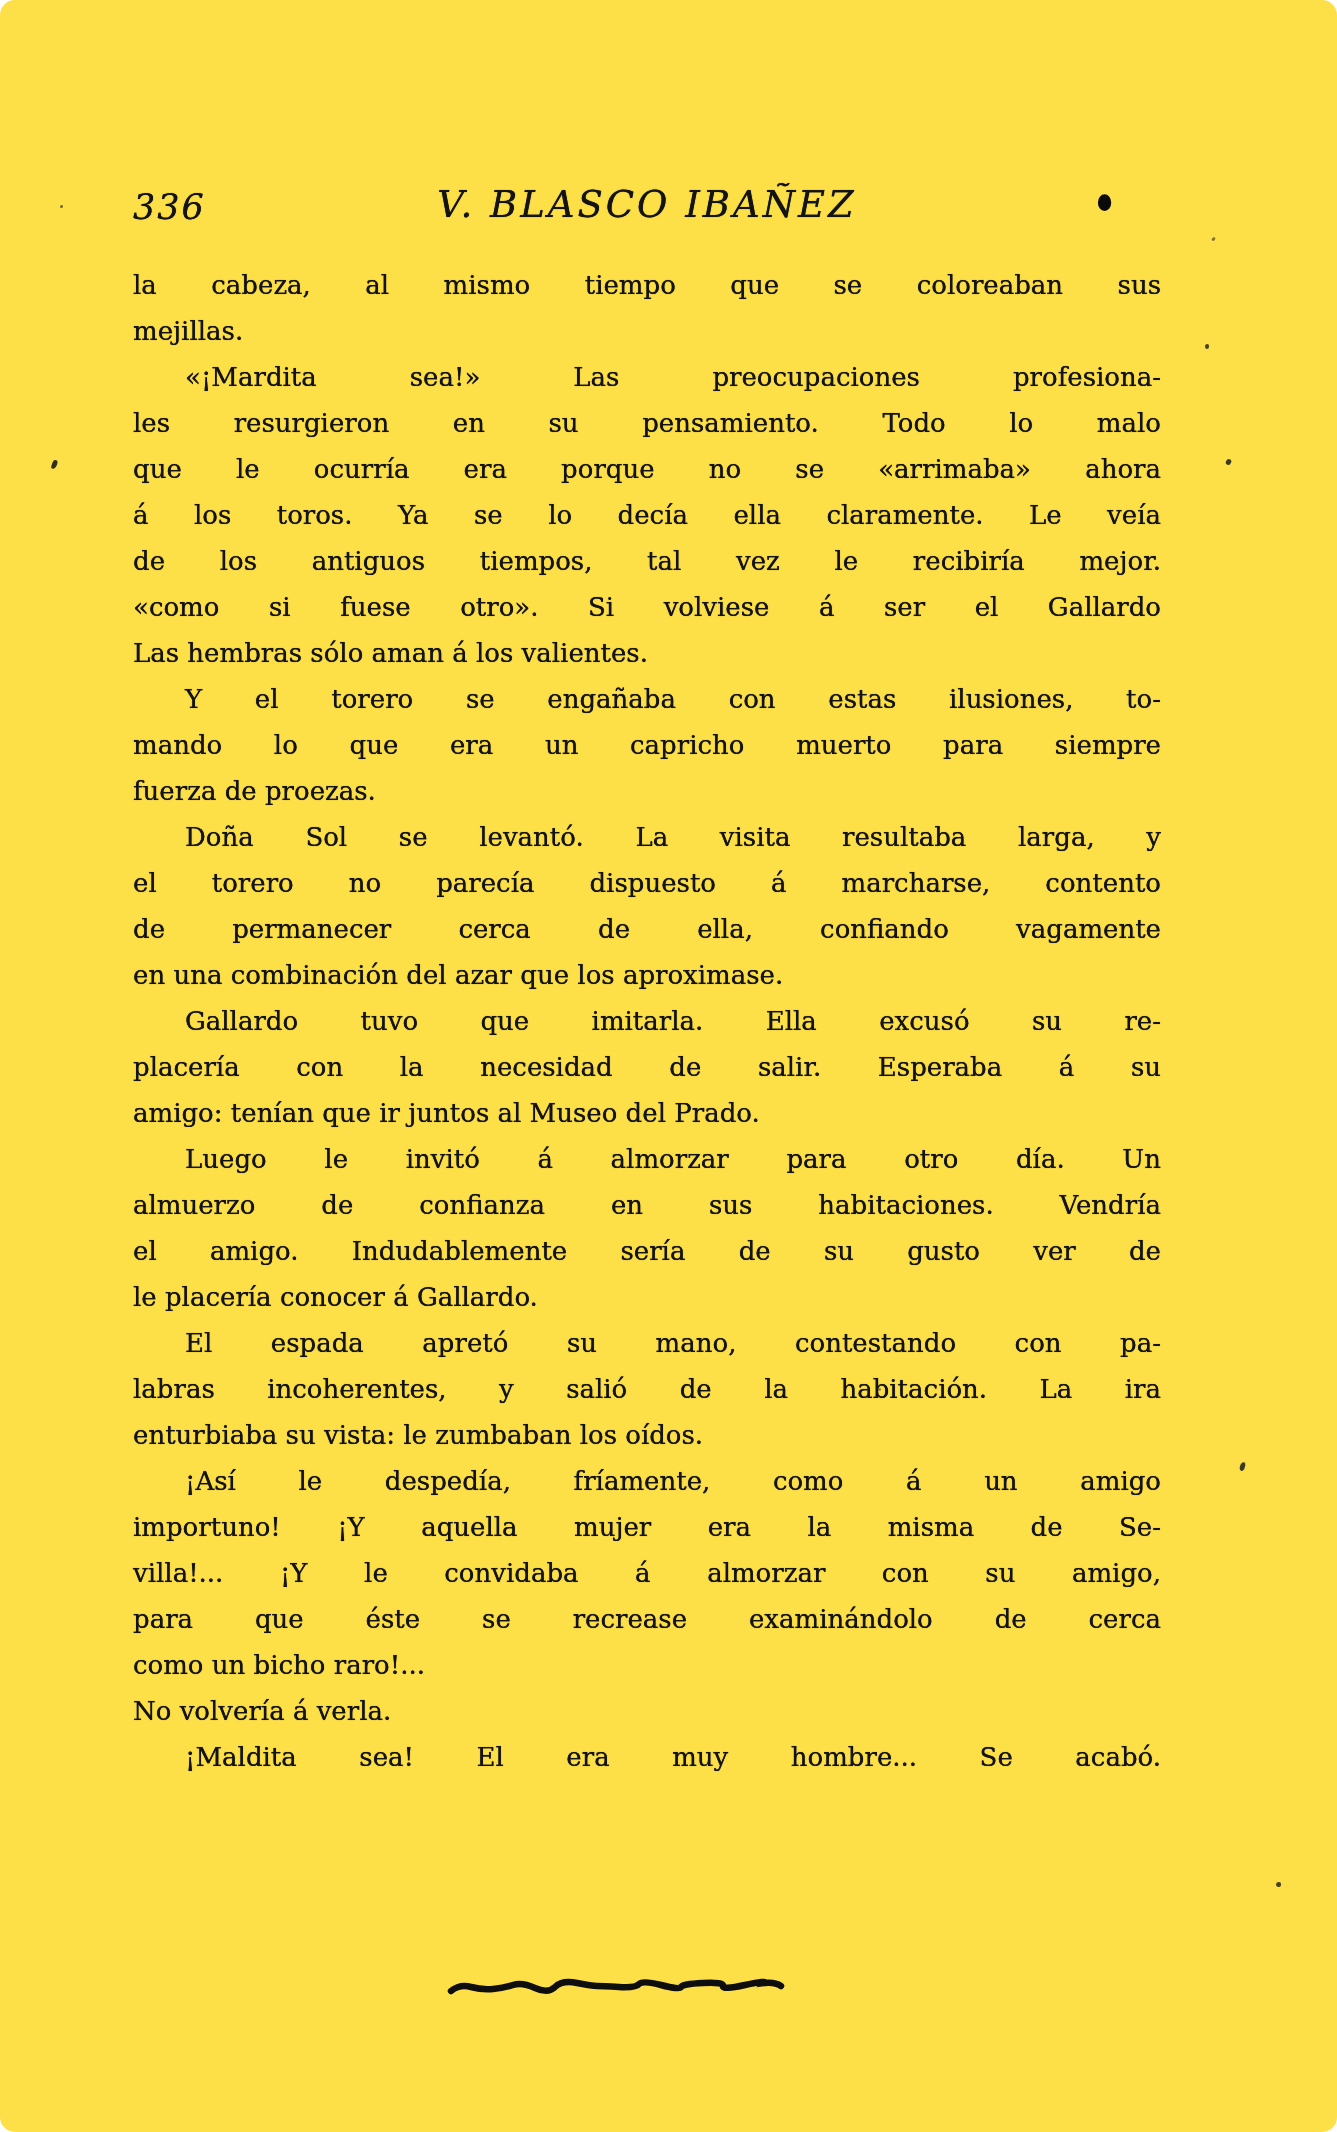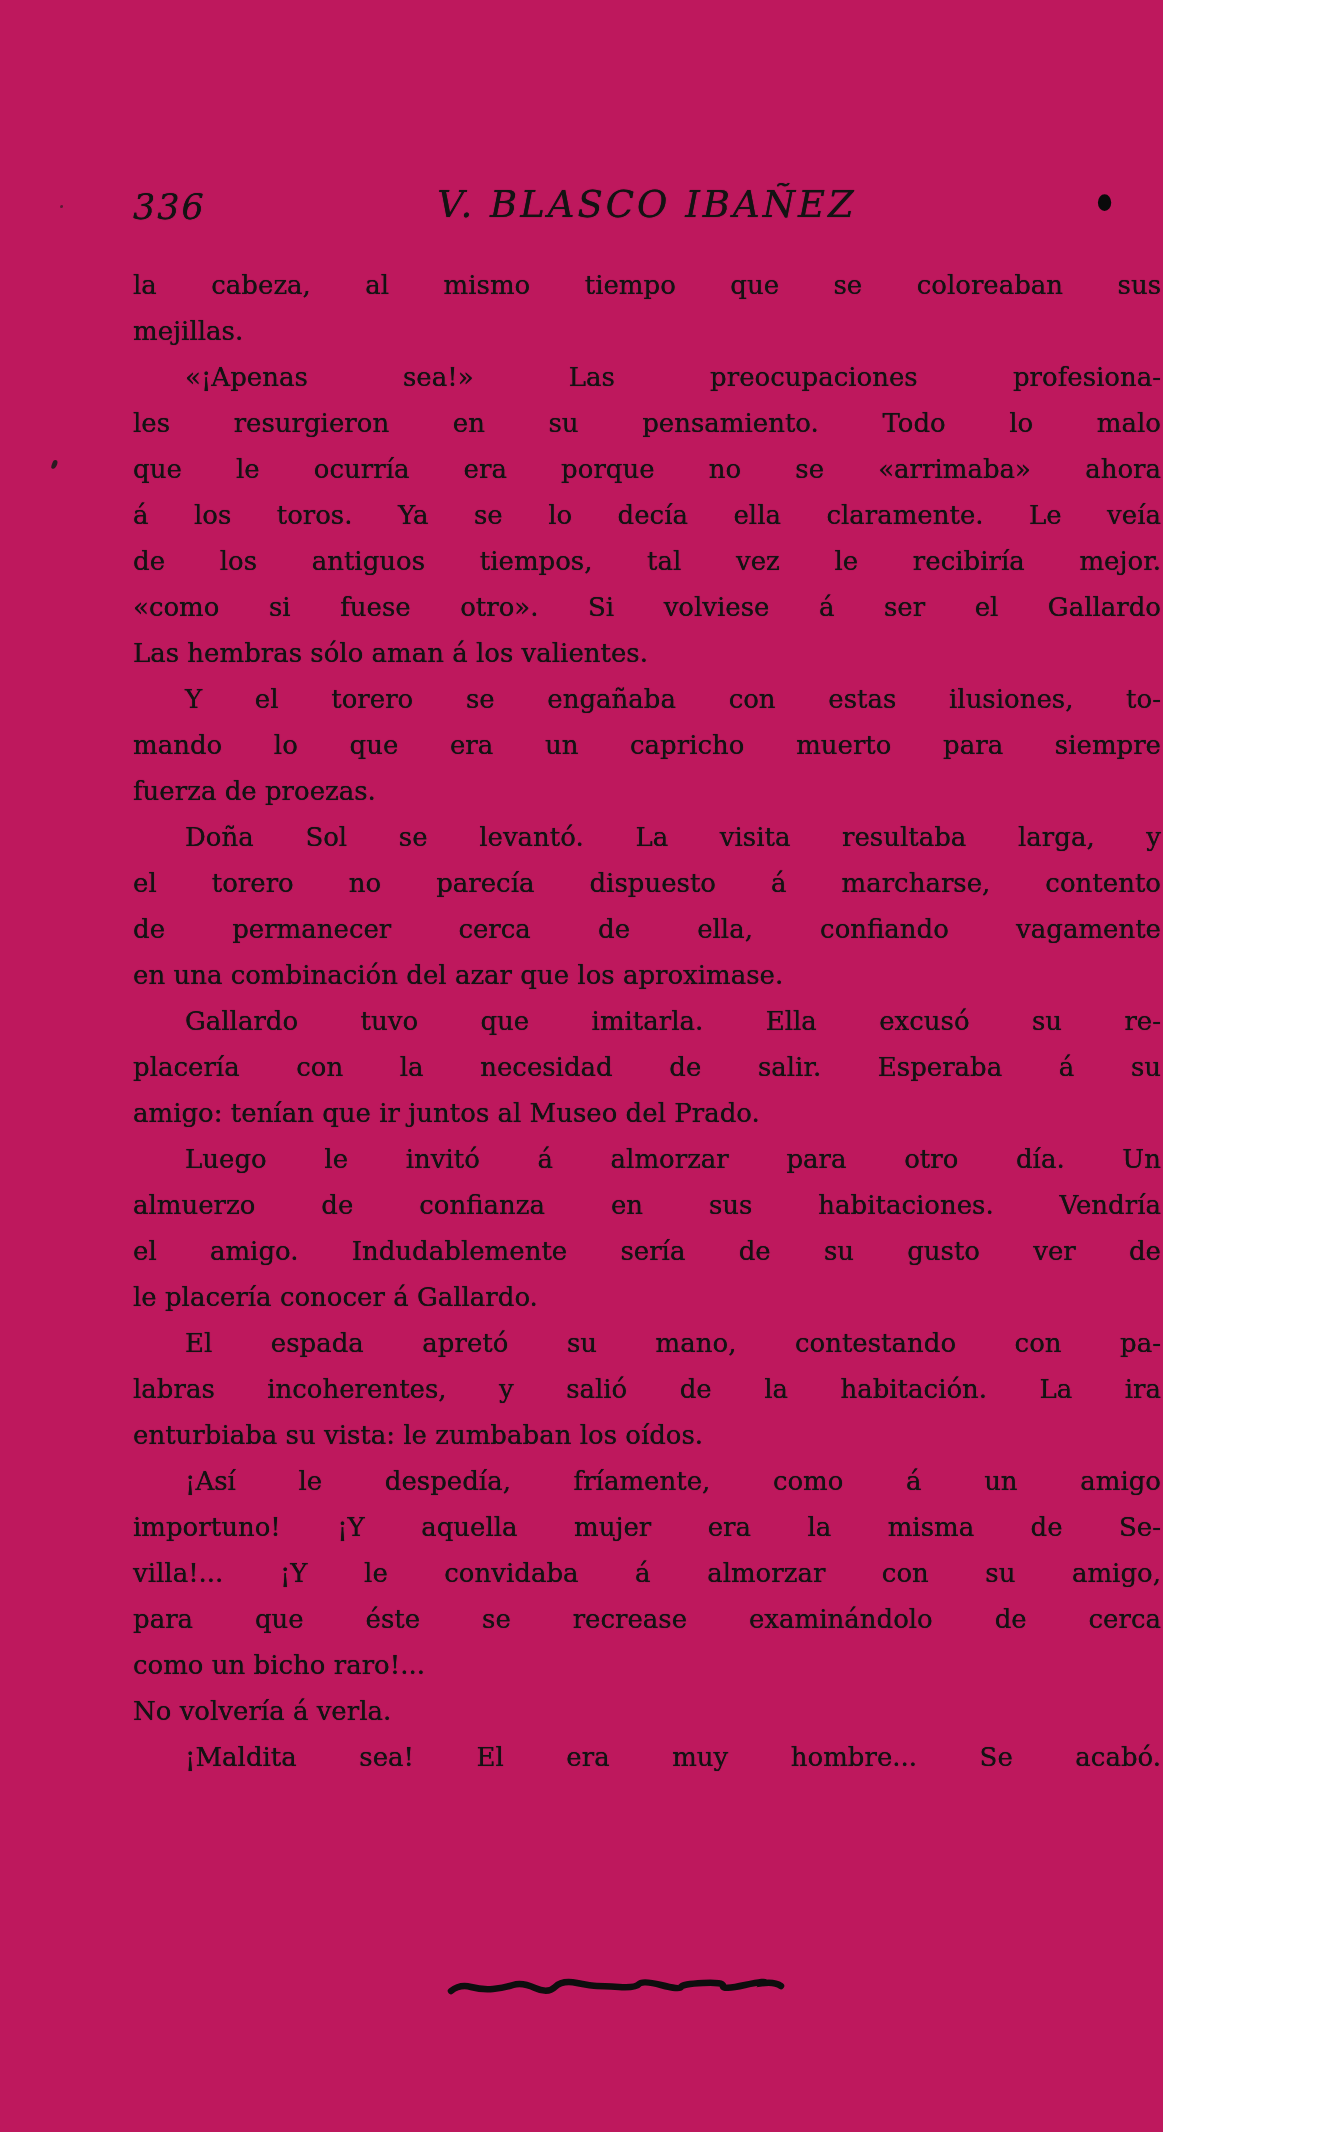--- a/index.html
+++ b/index.html
@@ -2,26 +2,27 @@
 <html><head>
 <meta charset="utf-8">
 <style>
   html, body {
     margin: 0;
     padding: 0;
     background: #ffffff;
   }
   .page {
     position: relative;
-    width: 1163px;
+    width: 1337px;
     height: 2132px;
-    background: #be185d;
+    background: #fde047;
     overflow: hidden;
     font-family: "DejaVu Serif", serif;
     color: #131313;
+    border-radius: 15px;
   }
   
   .header {
     position: absolute;
     left: 133px;
     top: 183px;
     width: 1028px;
     height: 56px;
   }
   .pagenum {
@@ -103,21 +104,21 @@
 
   <div class="header">
     <span class="pagenum">336</span>
     <span class="running-title">V. BLASCO IBAÑEZ</span>
     <span class="ink-dot">•</span>
   </div>
 
   <div class="text-block">
       <div class="line">la cabeza, al mismo tiempo que se coloreaban sus</div>
       <div class="line para-end">mejillas.</div>
-      <div class="line indent">«¡Apenas sea!» Las preocupaciones profesiona-</div>
+      <div class="line indent">«¡Mardita sea!» Las preocupaciones profesiona-</div>
       <div class="line">les resurgieron en su pensamiento. Todo lo malo</div>
       <div class="line">que le ocurría era porque no se «arrimaba» ahora</div>
       <div class="line">á los toros. Ya se lo decía ella claramente. Le veía</div>
       <div class="line">de los antiguos tiempos, tal vez le recibiría mejor.</div>
       <div class="line">«como si fuese otro». Si volviese á ser el Gallardo</div>
       <div class="line para-end">Las hembras sólo aman á los valientes.</div>
       <div class="line indent">Y el torero se engañaba con estas ilusiones, to-</div>
       <div class="line">mando lo que era un capricho muerto para siempre</div>
       <div class="line para-end">fuerza de proezas.</div>
       <div class="line indent">Doña Sol se levantó. La visita resultaba larga, y</div>

